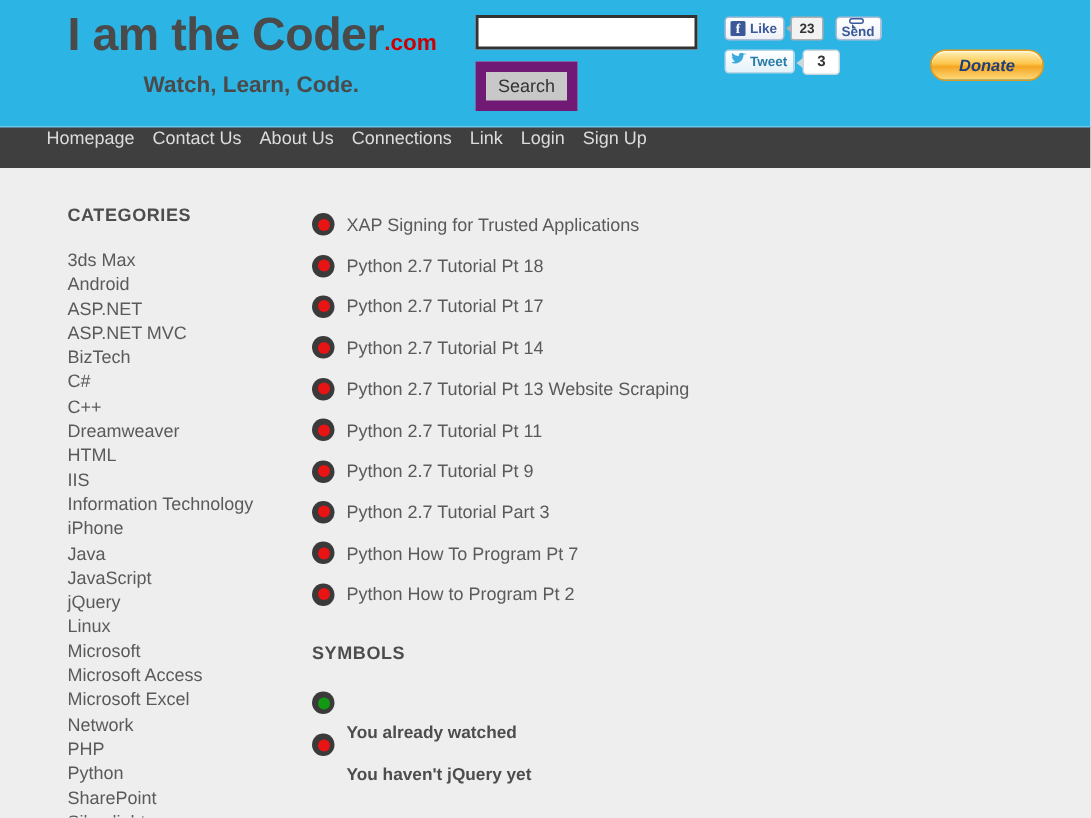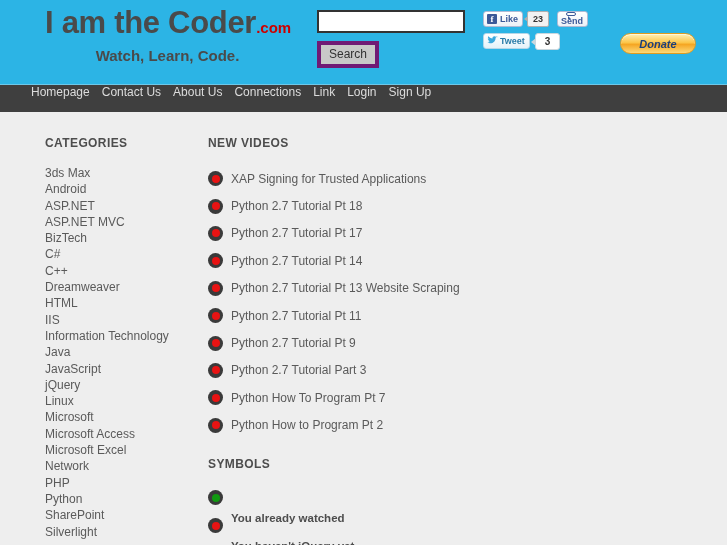--- a/index.html
+++ b/index.html
@@ -68,21 +68,21 @@
     font-size: 11px;
     padding: 2px 3px;
     box-sizing: content-box;
     outline: none;
     color: #333;
   }
   .search-button {
     display: block;
     margin-top: 8px;
     background: #c8c8c8;
-    border: 4px solid #701a75;
+    border: 7px solid #701a75;
     font-family: "Liberation Sans", sans-serif;
     font-size: 12px;
     color: #333333;
     padding: 3px 8px 4px 8px;
     cursor: pointer;
     line-height: 12px;
   }
 
   
   .social {
@@ -407,37 +407,37 @@
         <li class="cat-item">Android</li>
         <li class="cat-item">ASP.NET</li>
         <li class="cat-item">ASP.NET MVC</li>
         <li class="cat-item">BizTech</li>
         <li class="cat-item">C#</li>
         <li class="cat-item">C++</li>
         <li class="cat-item">Dreamweaver</li>
         <li class="cat-item">HTML</li>
         <li class="cat-item">IIS</li>
         <li class="cat-item">Information Technology</li>
+        <li class="cat-item">iPhone</li>
         <li class="cat-item">Java</li>
         <li class="cat-item">JavaScript</li>
         <li class="cat-item">jQuery</li>
         <li class="cat-item">Linux</li>
         <li class="cat-item">Microsoft</li>
         <li class="cat-item">Microsoft Access</li>
         <li class="cat-item">Microsoft Excel</li>
         <li class="cat-item">Network</li>
         <li class="cat-item">PHP</li>
         <li class="cat-item">Python</li>
         <li class="cat-item">SharePoint</li>
         <li class="cat-item">Silverlight</li>
       </ul>
   </div>
 
   <div class="main">
-    <div class="section-title">NEW VIDEOS</div>
     <ul class="video-list">
         <li class="video-item">
           <span class="dot"></span>
           <span class="video-label">XAP Signing for Trusted Applications</span>
         </li>
         <li class="video-item">
           <span class="dot"></span>
           <span class="video-label">Python 2.7 Tutorial Pt 18</span>
         </li>
         <li class="video-item">

